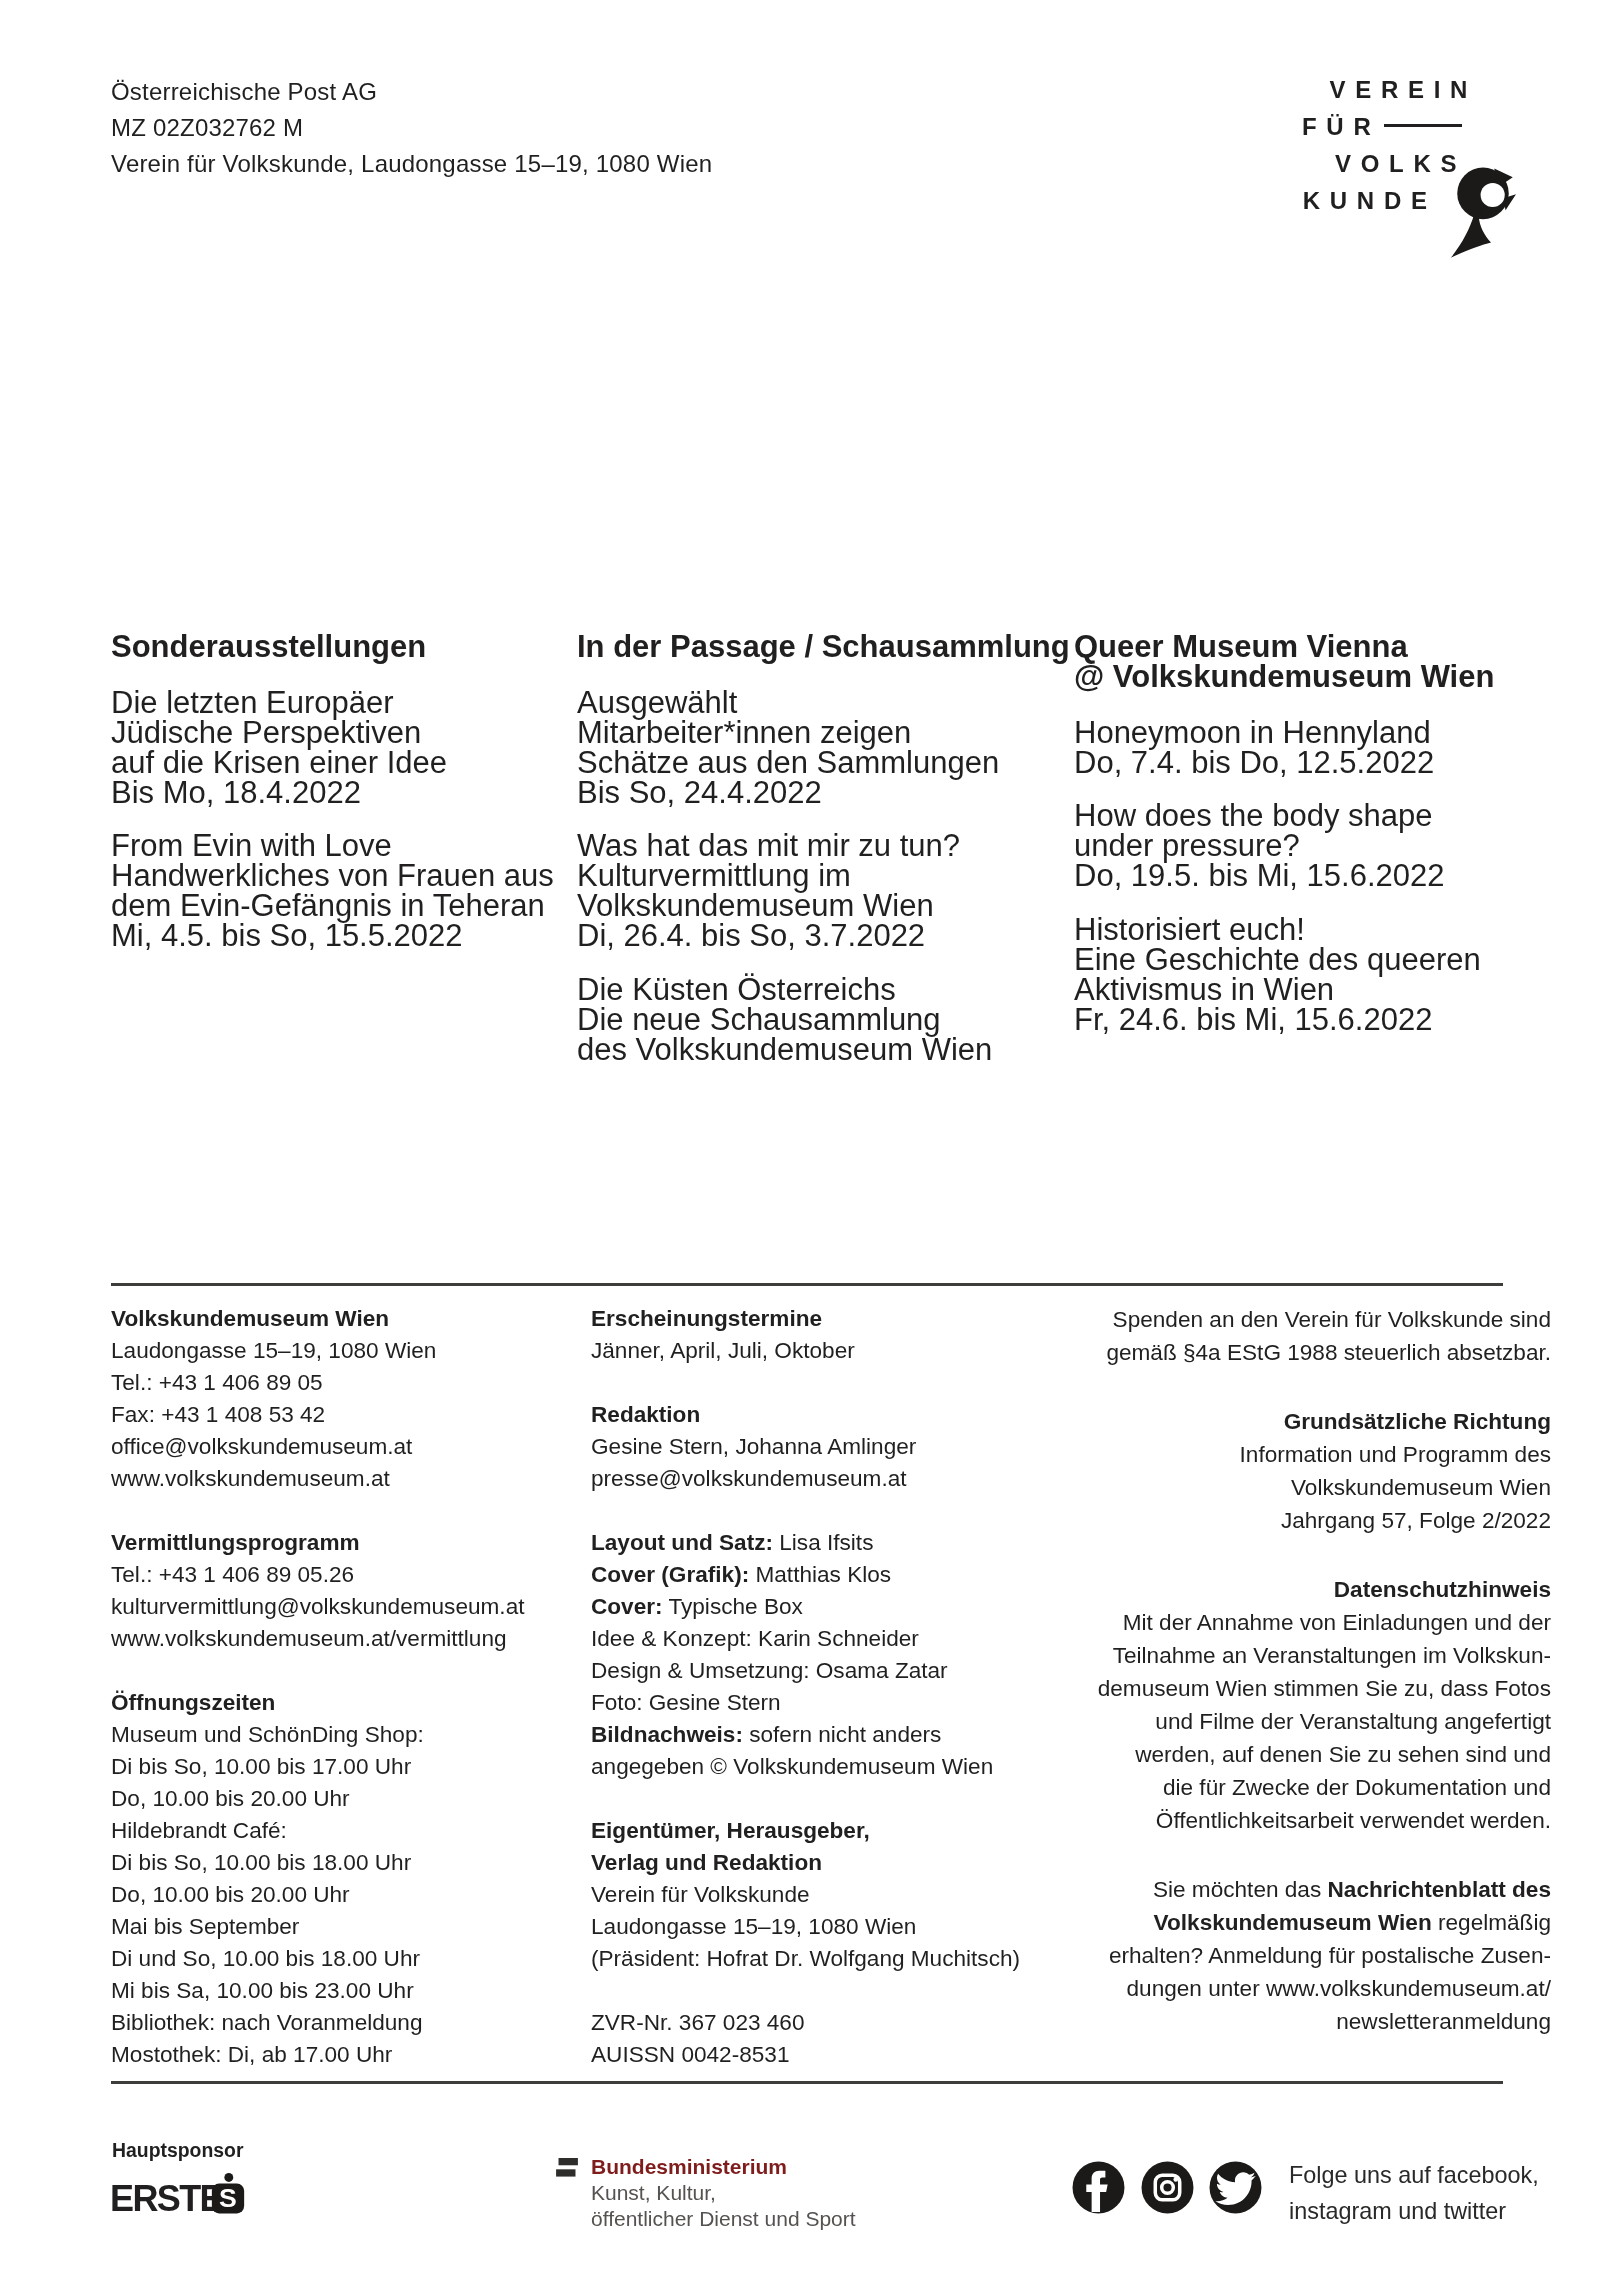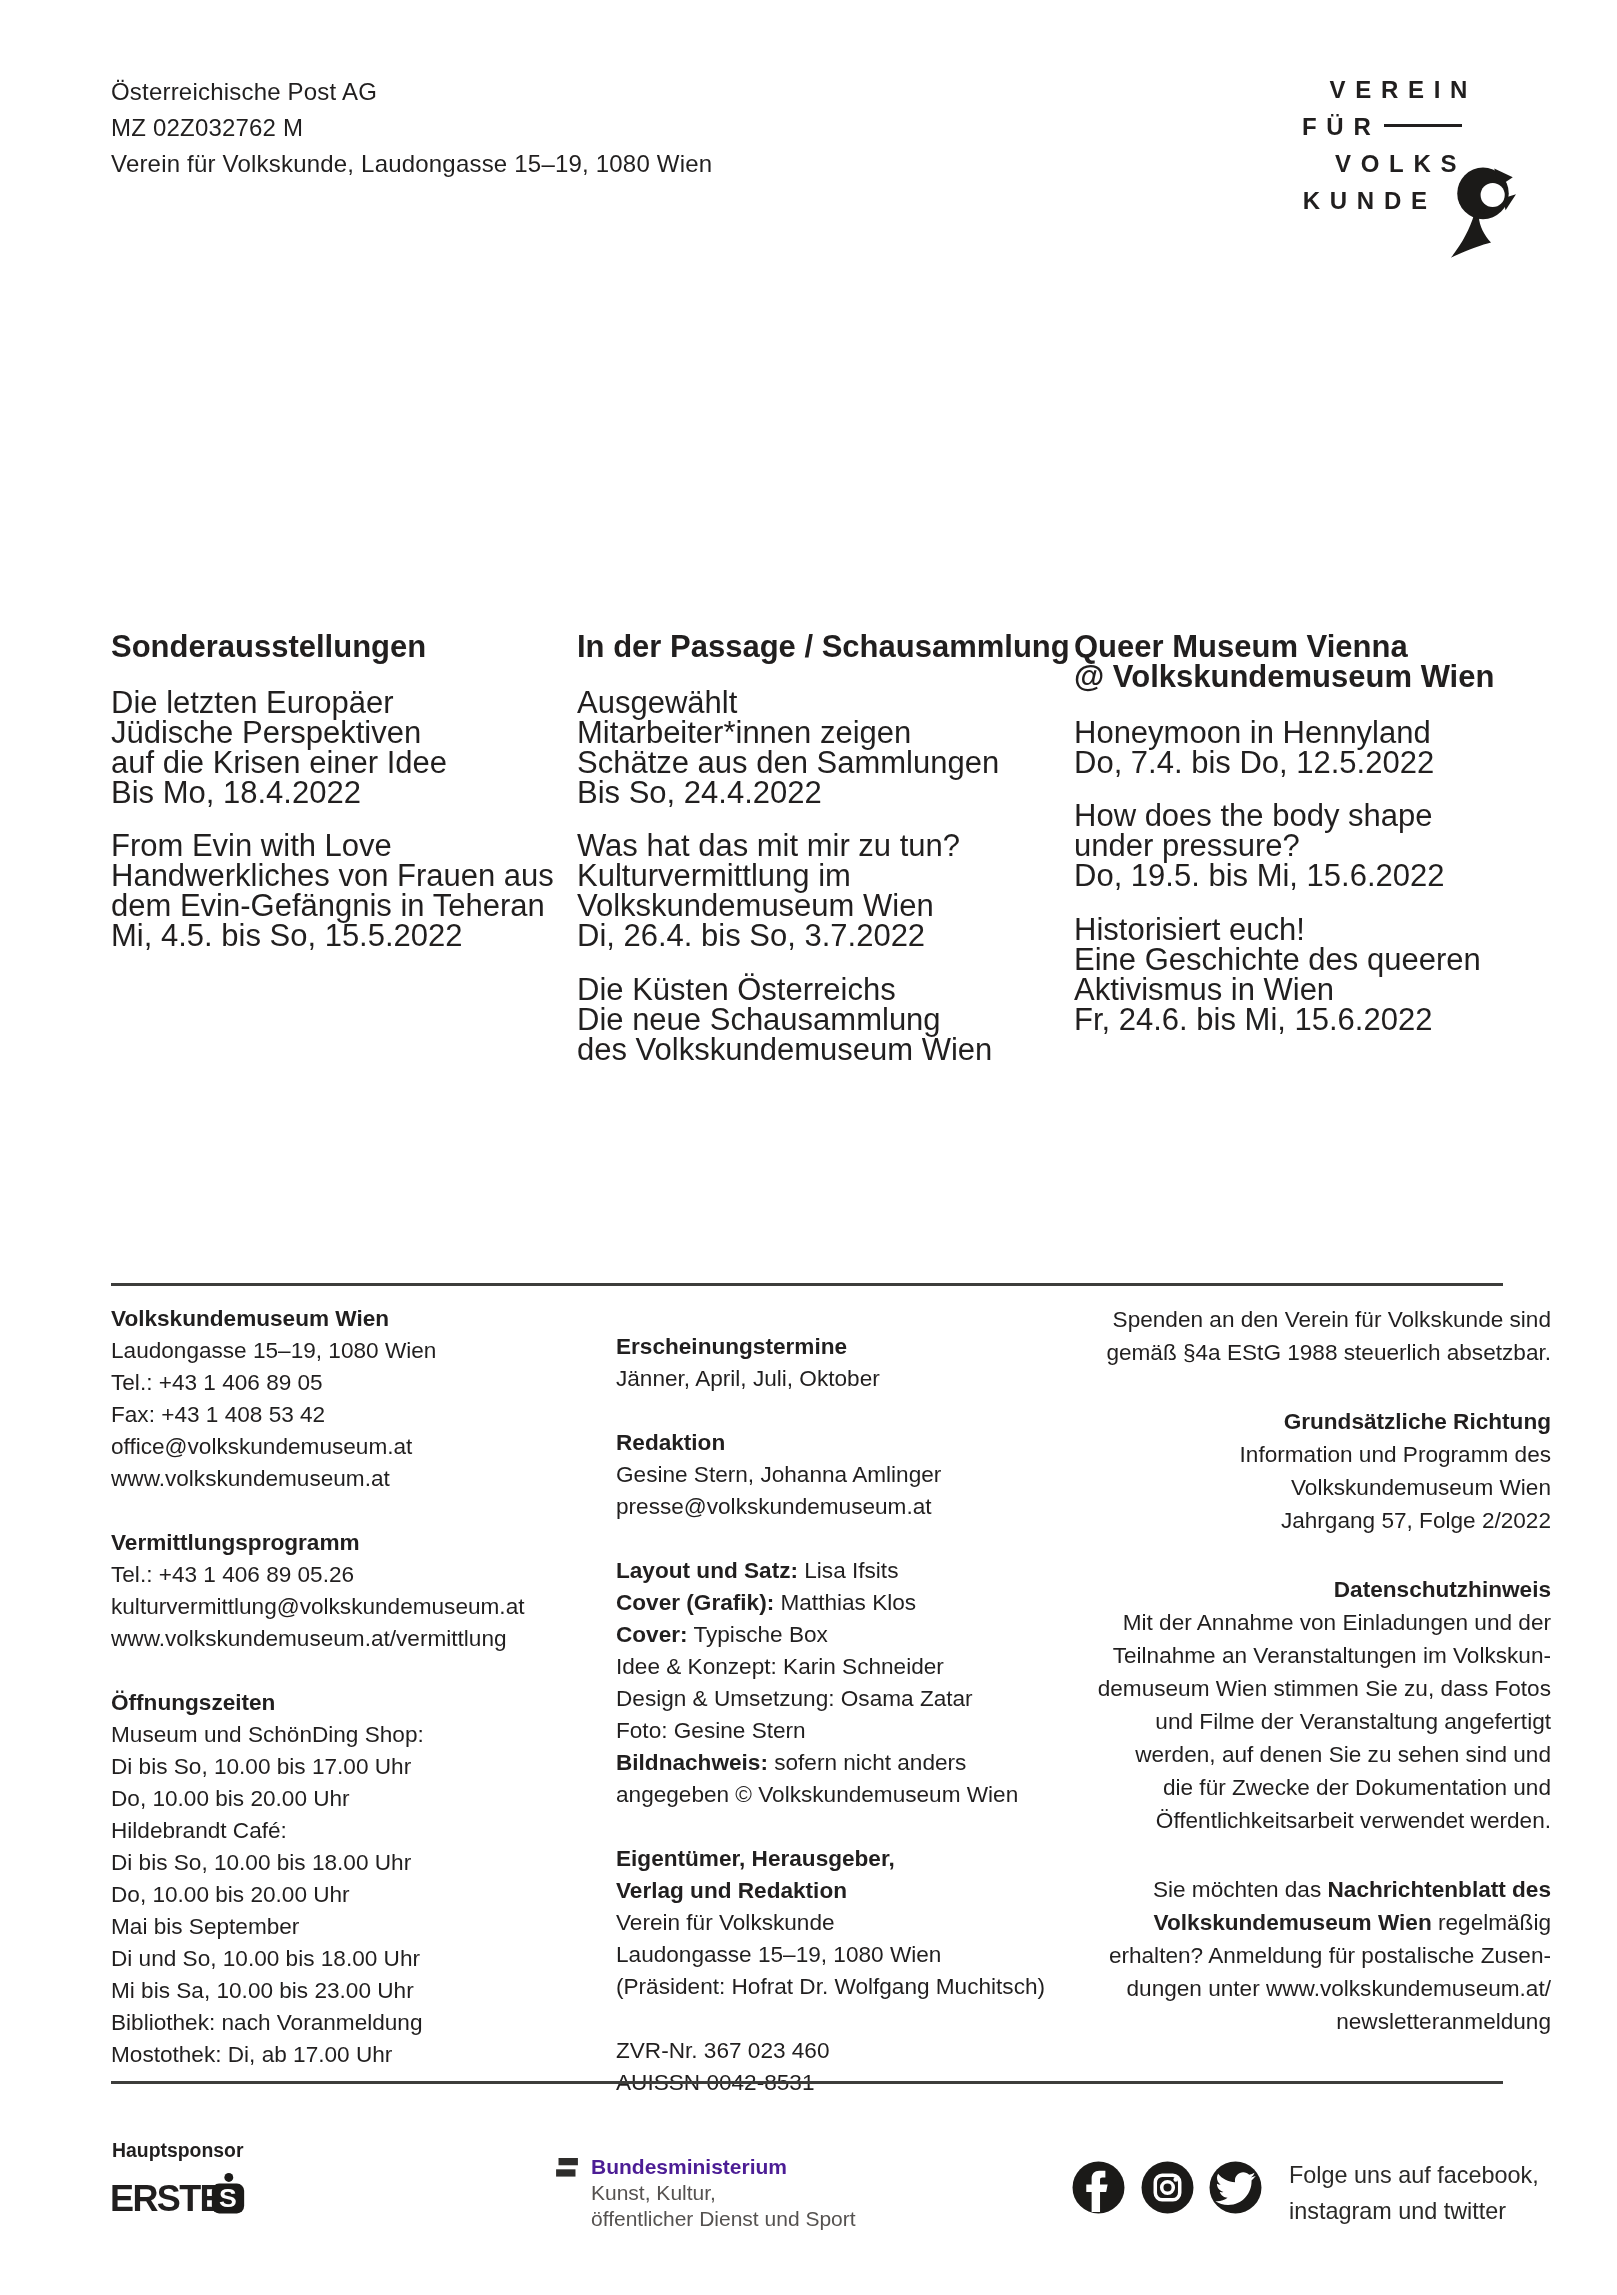--- a/index.html
+++ b/index.html
@@ -35,36 +35,36 @@
   .ex-line,.ex-title-line{white-space:nowrap;}
 
   
   .rule{position:absolute;left:111px;width:1392px;height:3.2px;background:#3d3d3b;}
   .rule.top{top:1283px;}
   .rule.bottom{top:2081px;}
 
   
   .imp-col{position:absolute;top:1303px;width:477px;font-size:22.6px;line-height:32px;}
   .imp-col.c0{left:111px;}
-  .imp-col.c1{left:616px;margin-top:28px;}
+  .imp-col.c1{left:591px;}
   .imp-col.c2{left:1074px;line-height:33px;}
   .imp-block{margin-bottom:32px;}
   .imp-col.c2 .imp-block{margin-bottom:36px;text-align:right;}
   .imp-header{font-weight:700;white-space:nowrap;}
   .imp-line{white-space:nowrap;}
   .b{font-weight:700;}
 
   
   .sponsor-label{position:absolute;left:112px;top:2139px;font-size:19.4px;font-weight:700;}
   .erste-word{position:absolute;left:110px;top:2183px;font-size:36px;line-height:31px;
               font-weight:700;letter-spacing:-1.6px;}
   .erste-icon{position:absolute;left:210px;top:2173px;}
   .ministry{position:absolute;left:556px;top:2154px;display:flex;gap:13px;}
   .ministry-icon{margin-top:4px;flex:0 0 auto;}
-  .ministry-name{font-size:21px;font-weight:700;line-height:26px;color:#4c1d95;white-space:nowrap;}
+  .ministry-name{font-size:21px;font-weight:700;line-height:26px;color:#7f1d1d;white-space:nowrap;}
   .ministry-line{font-size:21px;line-height:26px;color:#555250;white-space:nowrap;}
   .social{position:absolute;left:1071px;top:2160px;display:flex;gap:13.7px;}
   .social svg{display:block;}
   .follow{position:absolute;left:1289px;top:2157px;font-size:23.4px;line-height:36px;color:#2a2927;}
   .follow div{white-space:nowrap;}
 </style>
 </head>
 <body>
 
 <div class="page">

